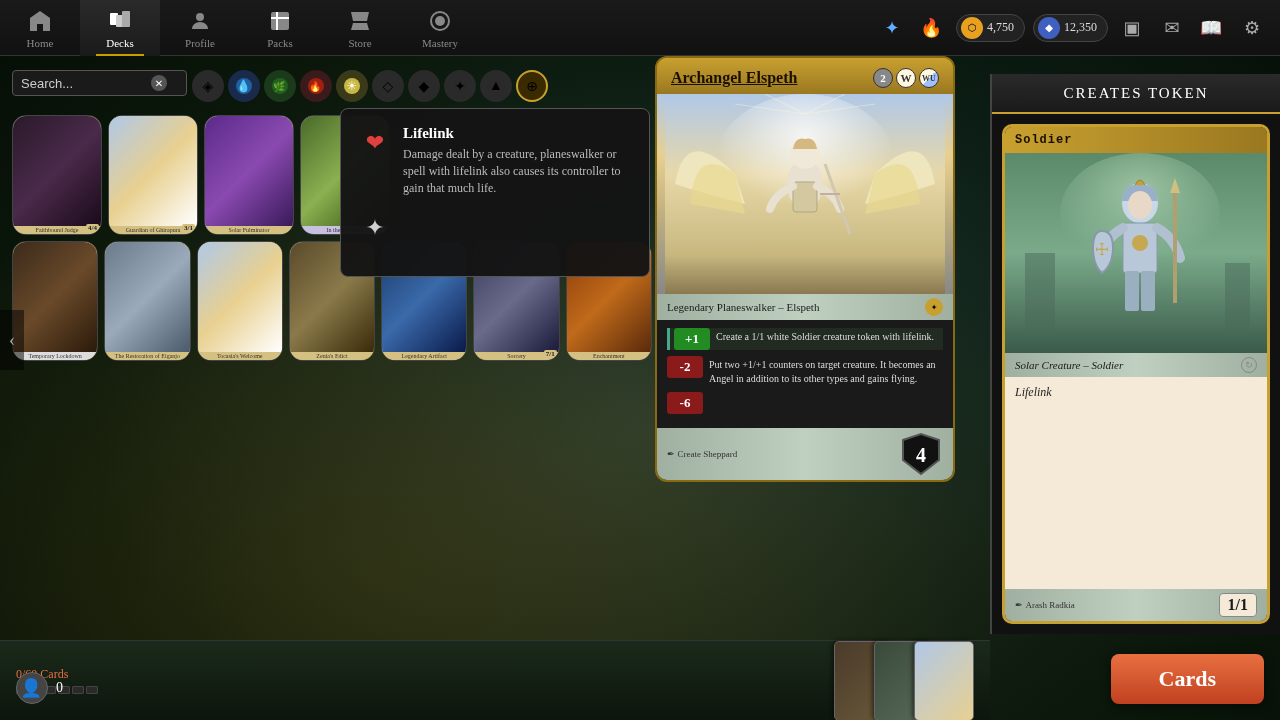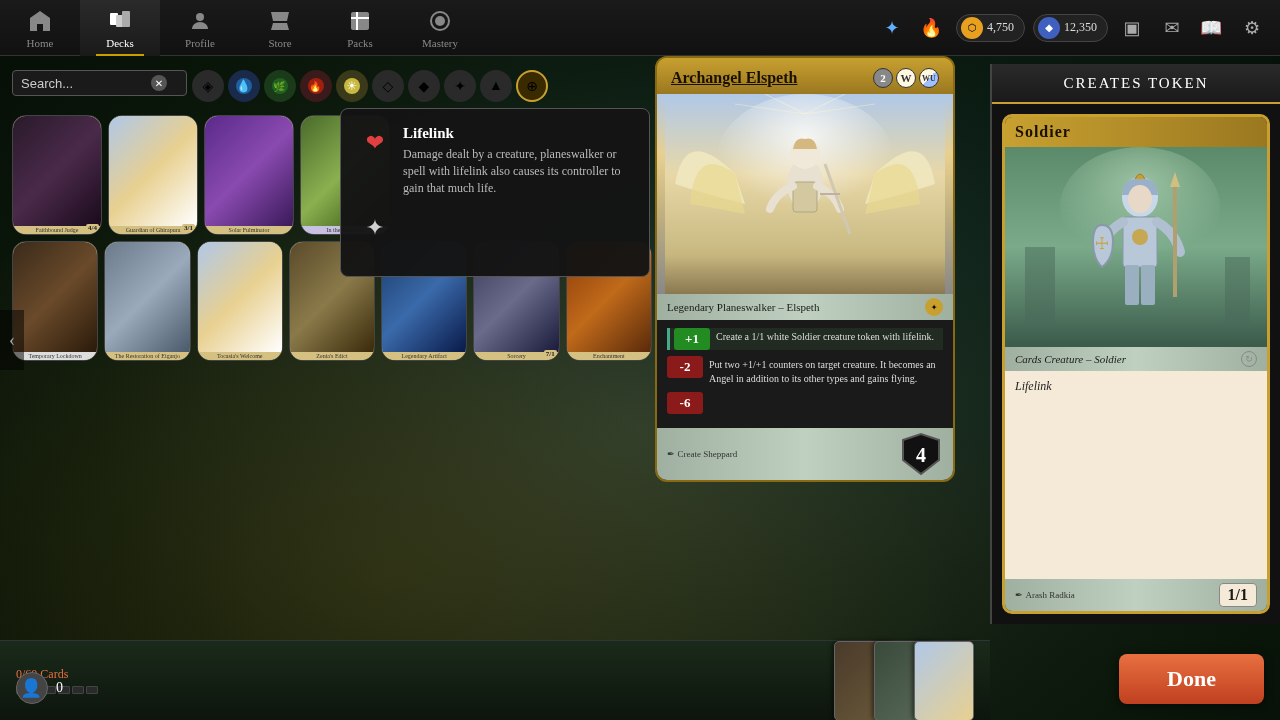--- a/index.html
+++ b/index.html
@@ -391,21 +391,21 @@
       font-size: 9px;
       color: #333;
       display: flex;
       align-items: center;
       gap: 3px;
     }
 
     
     .token-panel {
       position: absolute;
-      top: 64px;
+      top: 74px;
       right: 0;
       width: 290px;
       height: 560px;
       background: #111;
       border-left: 2px solid #444;
       z-index: 30;
       display: flex;
       flex-direction: column;
     }
     .token-header {
@@ -438,23 +438,23 @@
     }
     .token-card-header {
       background: linear-gradient(90deg, #c8a030 0%, #9a7820 100%);
       padding: 6px 10px;
       display: flex;
       align-items: center;
       justify-content: space-between;
     }
     .token-card-name {
       color: #1a1000;
-      font-size: 16px;
+      font-size: 12px;
       font-weight: bold;
-      font-family: Liberation Serif, serif;
+      font-family: Liberation Mono, monospace;
       letter-spacing: 1px;
     }
     .token-art-area {
       width: 100%;
       height: 200px;
       background: linear-gradient(180deg, #5a8a5a 0%, #8ab0a0 30%, #c0c8b0 60%, #a0a890 100%);
       position: relative;
       overflow: hidden;
     }
     .token-type-bar {
@@ -689,33 +689,33 @@
       <svg viewBox="0 0 24 24" fill="currentColor" style="color:#888">
         <circle cx="12" cy="8" r="4"></circle>
           <path d="M4 20c0-4 3.6-7 8-7s8 3 8 7"></path>
       </svg>
     </div>
     <span style="font-size:11px;color:#888">Profile</span>
   </div>
   <div class="nav-item">
     <div class="nav-icon">
       <svg viewBox="0 0 24 24" fill="currentColor" style="color:#888">
-        <path d="M3 3h18l-2 9H5L3 3zm2 11h14l2 7H3z"></path>
+        <rect x="3" y="3" width="18" height="18" rx="2"></rect>
+          <path d="M3 9h18M9 3v18" stroke="#fff" stroke-width="2" fill="none"></path>
       </svg>
     </div>
-    <span style="font-size:11px;color:#888">Store</span>
+    <span style="font-size:11px;color:#888">Packs</span>
   </div>
   <div class="nav-item">
     <div class="nav-icon">
       <svg viewBox="0 0 24 24" fill="currentColor" style="color:#888">
-        <rect x="3" y="3" width="18" height="18" rx="2"></rect>
-          <path d="M3 9h18M9 3v18" stroke="#fff" stroke-width="2" fill="none"></path>
+        <path d="M3 3h18l-2 9H5L3 3zm2 11h14l2 7H3z"></path>
       </svg>
     </div>
-    <span style="font-size:11px;color:#888">Packs</span>
+    <span style="font-size:11px;color:#888">Store</span>
   </div>
   <div class="nav-item">
     <div class="nav-icon">
       <svg viewBox="0 0 24 24" fill="currentColor" style="color:#888">
         <circle cx="12" cy="12" r="9" fill="none" stroke="#888" stroke-width="2"></circle>
         <circle cx="12" cy="12" r="5"></circle>
       </svg>
     </div>
     <span style="font-size:11px;color:#888">Mastery</span>
   </div>
@@ -1007,21 +1007,21 @@
           <path d="M152 75 Q170 85 175 105" stroke="#b0c0d0" stroke-width="10" fill="none" stroke-linecap="round"></path>
 
           <path d="M88 95 Q88 78 97 78 Q108 78 108 95 Q108 112 97 120 Q88 112 88 95 Z" fill="#b8c8d8" stroke="#8898a8" stroke-width="2"></path>
           <text x="97" y="102" text-anchor="middle" font-size="16" fill="#c8a030">☩</text>
 
           <line x1="170" y1="40" x2="170" y2="150" stroke="#b0a070" stroke-width="4"></line>
           <path d="M165 40 L170 25 L175 40 Z" fill="#d0c080"></path>
         </svg>
       </div>
       <div class="token-type-bar">
-        <span class="token-type-text">Cards Creature – Soldier</span>
+        <span class="token-type-text">Solar Creature – Soldier</span>
         <div class="transform-icon">↻</div>
       </div>
       <div class="token-text-area">
         <p class="token-ability-text">Lifelink</p>
       </div>
       <div class="token-card-bottom">
         <div class="token-artist">
           <span>✒</span>
           <span>Arash Radkia</span>
         </div>
@@ -1048,13 +1048,13 @@
     <div class="deck-card-mini" style="background:linear-gradient(135deg,#3a4a3a,#5a6a5a)"></div>
     <div class="deck-card-mini" style="background:linear-gradient(135deg,#b0c8e8,#e8d090)"></div>
   </div>
 </div>
 
 <div class="user-area">
   <div class="user-avatar">👤</div>
   <span class="user-gold">0</span>
 </div>
 
-<button class="done-button">Done</button>
+<button class="done-button">Cards</button>
 
 </body></html>

